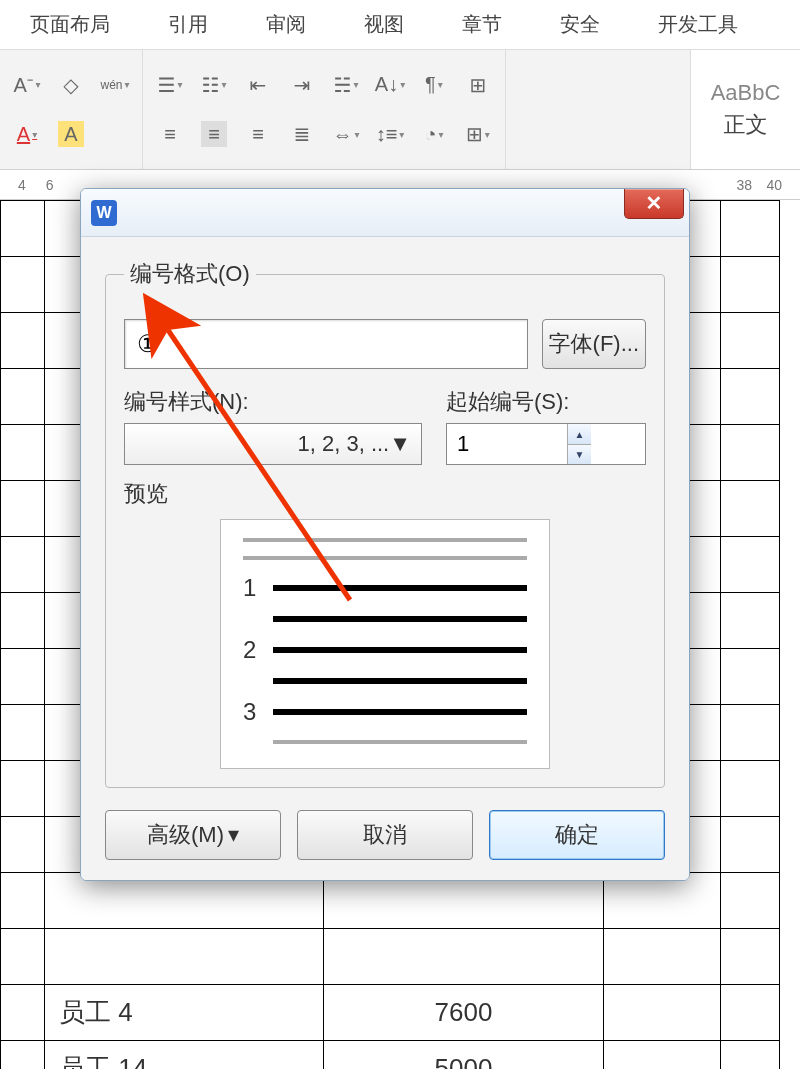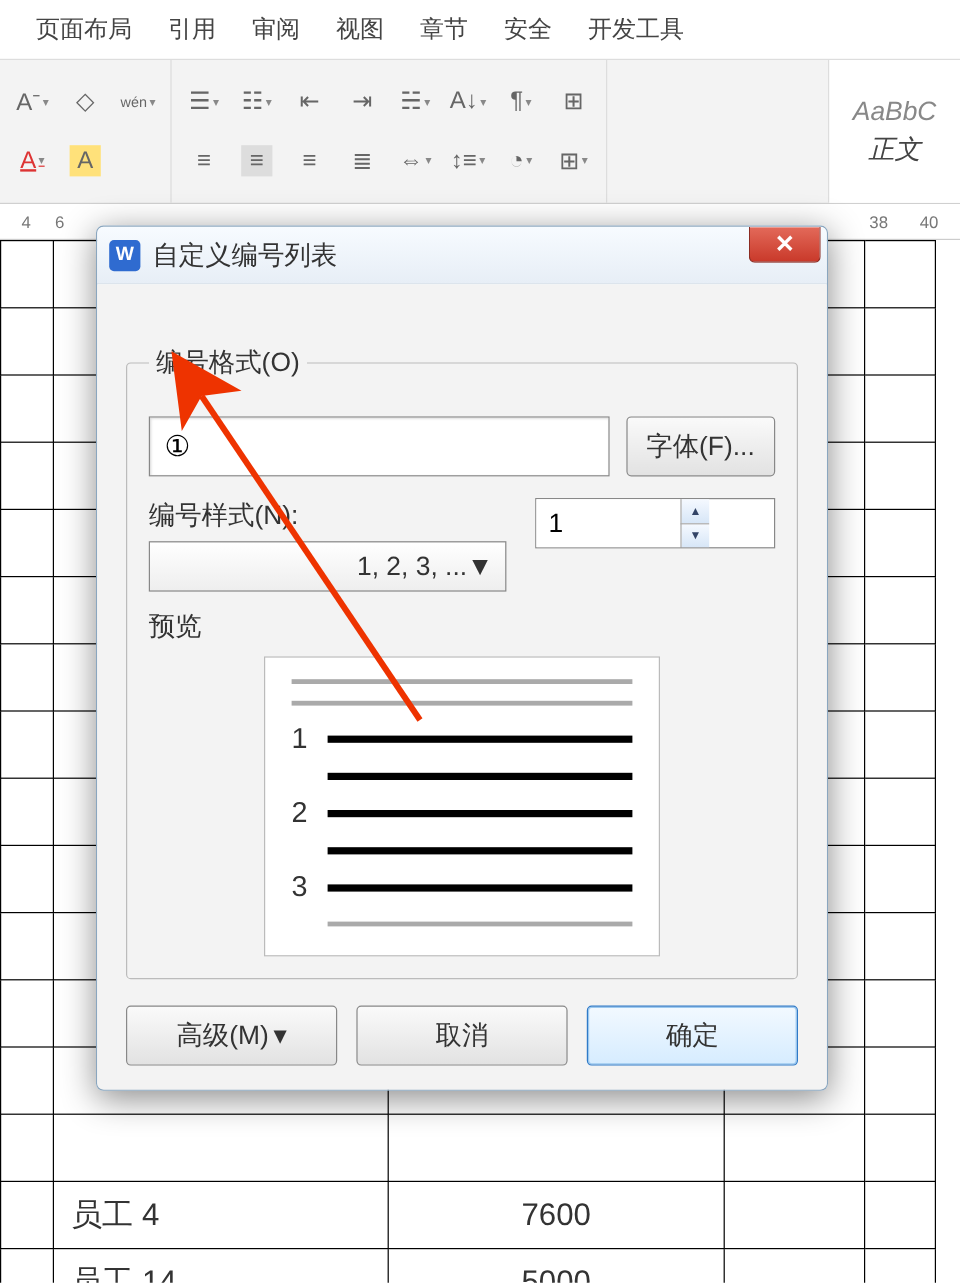--- a/index.html
+++ b/index.html
@@ -15,21 +15,21 @@
 
   
   .menu-bar {
     display: flex;
     align-items: center;
     height: 50px;
     background: #fff;
     font-size: 20px;
     color: #444;
     padding-left: 30px;
-    gap: 30px;
+    gap: 58px;
     border-bottom: 1px solid #ddd;
   }
   .menu-bar span { cursor: default; }
 
   
   .ribbon {
     display: flex;
     height: 120px;
     background: #f3f3f3;
     border-bottom: 1px solid #d0d0d0;
@@ -46,21 +46,21 @@
   .tb-icon {
     display: inline-flex; align-items: center; justify-content: center;
     width: 26px; height: 26px; color: #666; font-size: 20px;
   }
   .drop::after { content:"▾"; font-size:10px; color:#888; margin-left:2px; }
 
   .style-box {
     position: absolute; right: 0; top: 0; bottom: 0; width: 110px;
     background:#fff; border-left:1px solid #ddd;
     display:flex; flex-direction:column; align-items:center; justify-content:center;
-    font-size:22px; color:#888;font-style:italic;
+    font-size:22px; color:#888;
   }
   .style-box .cn { font-size:22px; color:#444; margin-top:4px;}
 
   
   .ruler {
     height: 30px; background:#fff; border-bottom:1px solid #ccc;
     font-size:14px; color:#777; display:flex; align-items:center;
     padding-left:18px; gap:20px; position:relative;
   }
 
@@ -126,40 +126,39 @@
   .dlg-body {
     padding: 22px 24px 20px;
     background:#f3f3f3;
     border-radius:0 0 6px 6px;
   }
   fieldset.nf {
     border:1px solid #bbb;
     border-radius:4px;
     padding: 30px 18px 18px;
     position:relative;
-    margin-top:28px;
   }
   fieldset.nf > legend {
     font-size:22px; color:#333; padding:0 6px;
   }
 
   .row { display:flex; align-items:center; gap:14px; margin-bottom:18px;}
 
   .text-input {
     flex:1;
     height:50px;
     border:1px solid #888;
     background:#fff;
     font-size:24px;
     padding:0 12px;
     box-shadow: inset 1px 1px 2px rgba(0,0,0,.15);
   }
   .btn {
     height:50px;
-    padding: 0 16px;
+    padding: 0 6px;
     background: linear-gradient(#fafafa,#e2e2e2);
     border:1px solid #888;
     border-radius:4px;
     font-size:22px;
     display:flex; align-items:center; justify-content:center;
     cursor:default;
   }
 
   .label { font-size:22px; color:#333; margin-bottom:6px; display:block;}
 
@@ -268,21 +267,21 @@
 
   <div class="style-box">
     <div>AaBbC</div>
     <div class="cn">正文</div>
   </div>
 </div>
 
 <div class="ruler">
   <span>4</span>
   <span>6</span>
-  <span style="position:absolute; right:60px;">38</span>
+  <span style="position:absolute; right:48px;">38</span>
   <span style="position:absolute; right:18px;text-align:center;">40</span>
 </div>
 
 <div class="doc-area">
   <table class="sheet">
     <tbody>
       <tr class="rows-top">
           <td></td>
           <td style="width:190px;"></td>
           <td style="width:190px;"></td>
@@ -396,21 +395,20 @@
       </tr>
 
     </tbody>
   </table>
 </div>
 
 <div class="dialog">
   <div class="title-bar">
     <div class="title-left">
       <div class="app-icon">W</div>
-      <div class="title-text">自定义编号列表</div>
     </div>
     <div class="close-zone">
       <div class="close-btn">
         <span>✕</span>
       </div>
     </div>
   </div>
 
   <div class="dlg-body">
     <fieldset class="nf">
@@ -423,20 +421,21 @@
 
       <div class="two-col">
         <div class="col">
           <span class="label">编号样式(N):</span>
           <div class="select-box">
             <span>1, 2, 3, ...</span>
             <span>▼</span>
           </div>
         </div>
         <div class="col right">
+          <span class="label">起始编号(S):</span>
           <div class="spin">
             <input value="1" style="">
             <div class="arrows">
               <div>▲</div>
               <div>▼</div>
             </div>
           </div>
         </div>
       </div>
 

